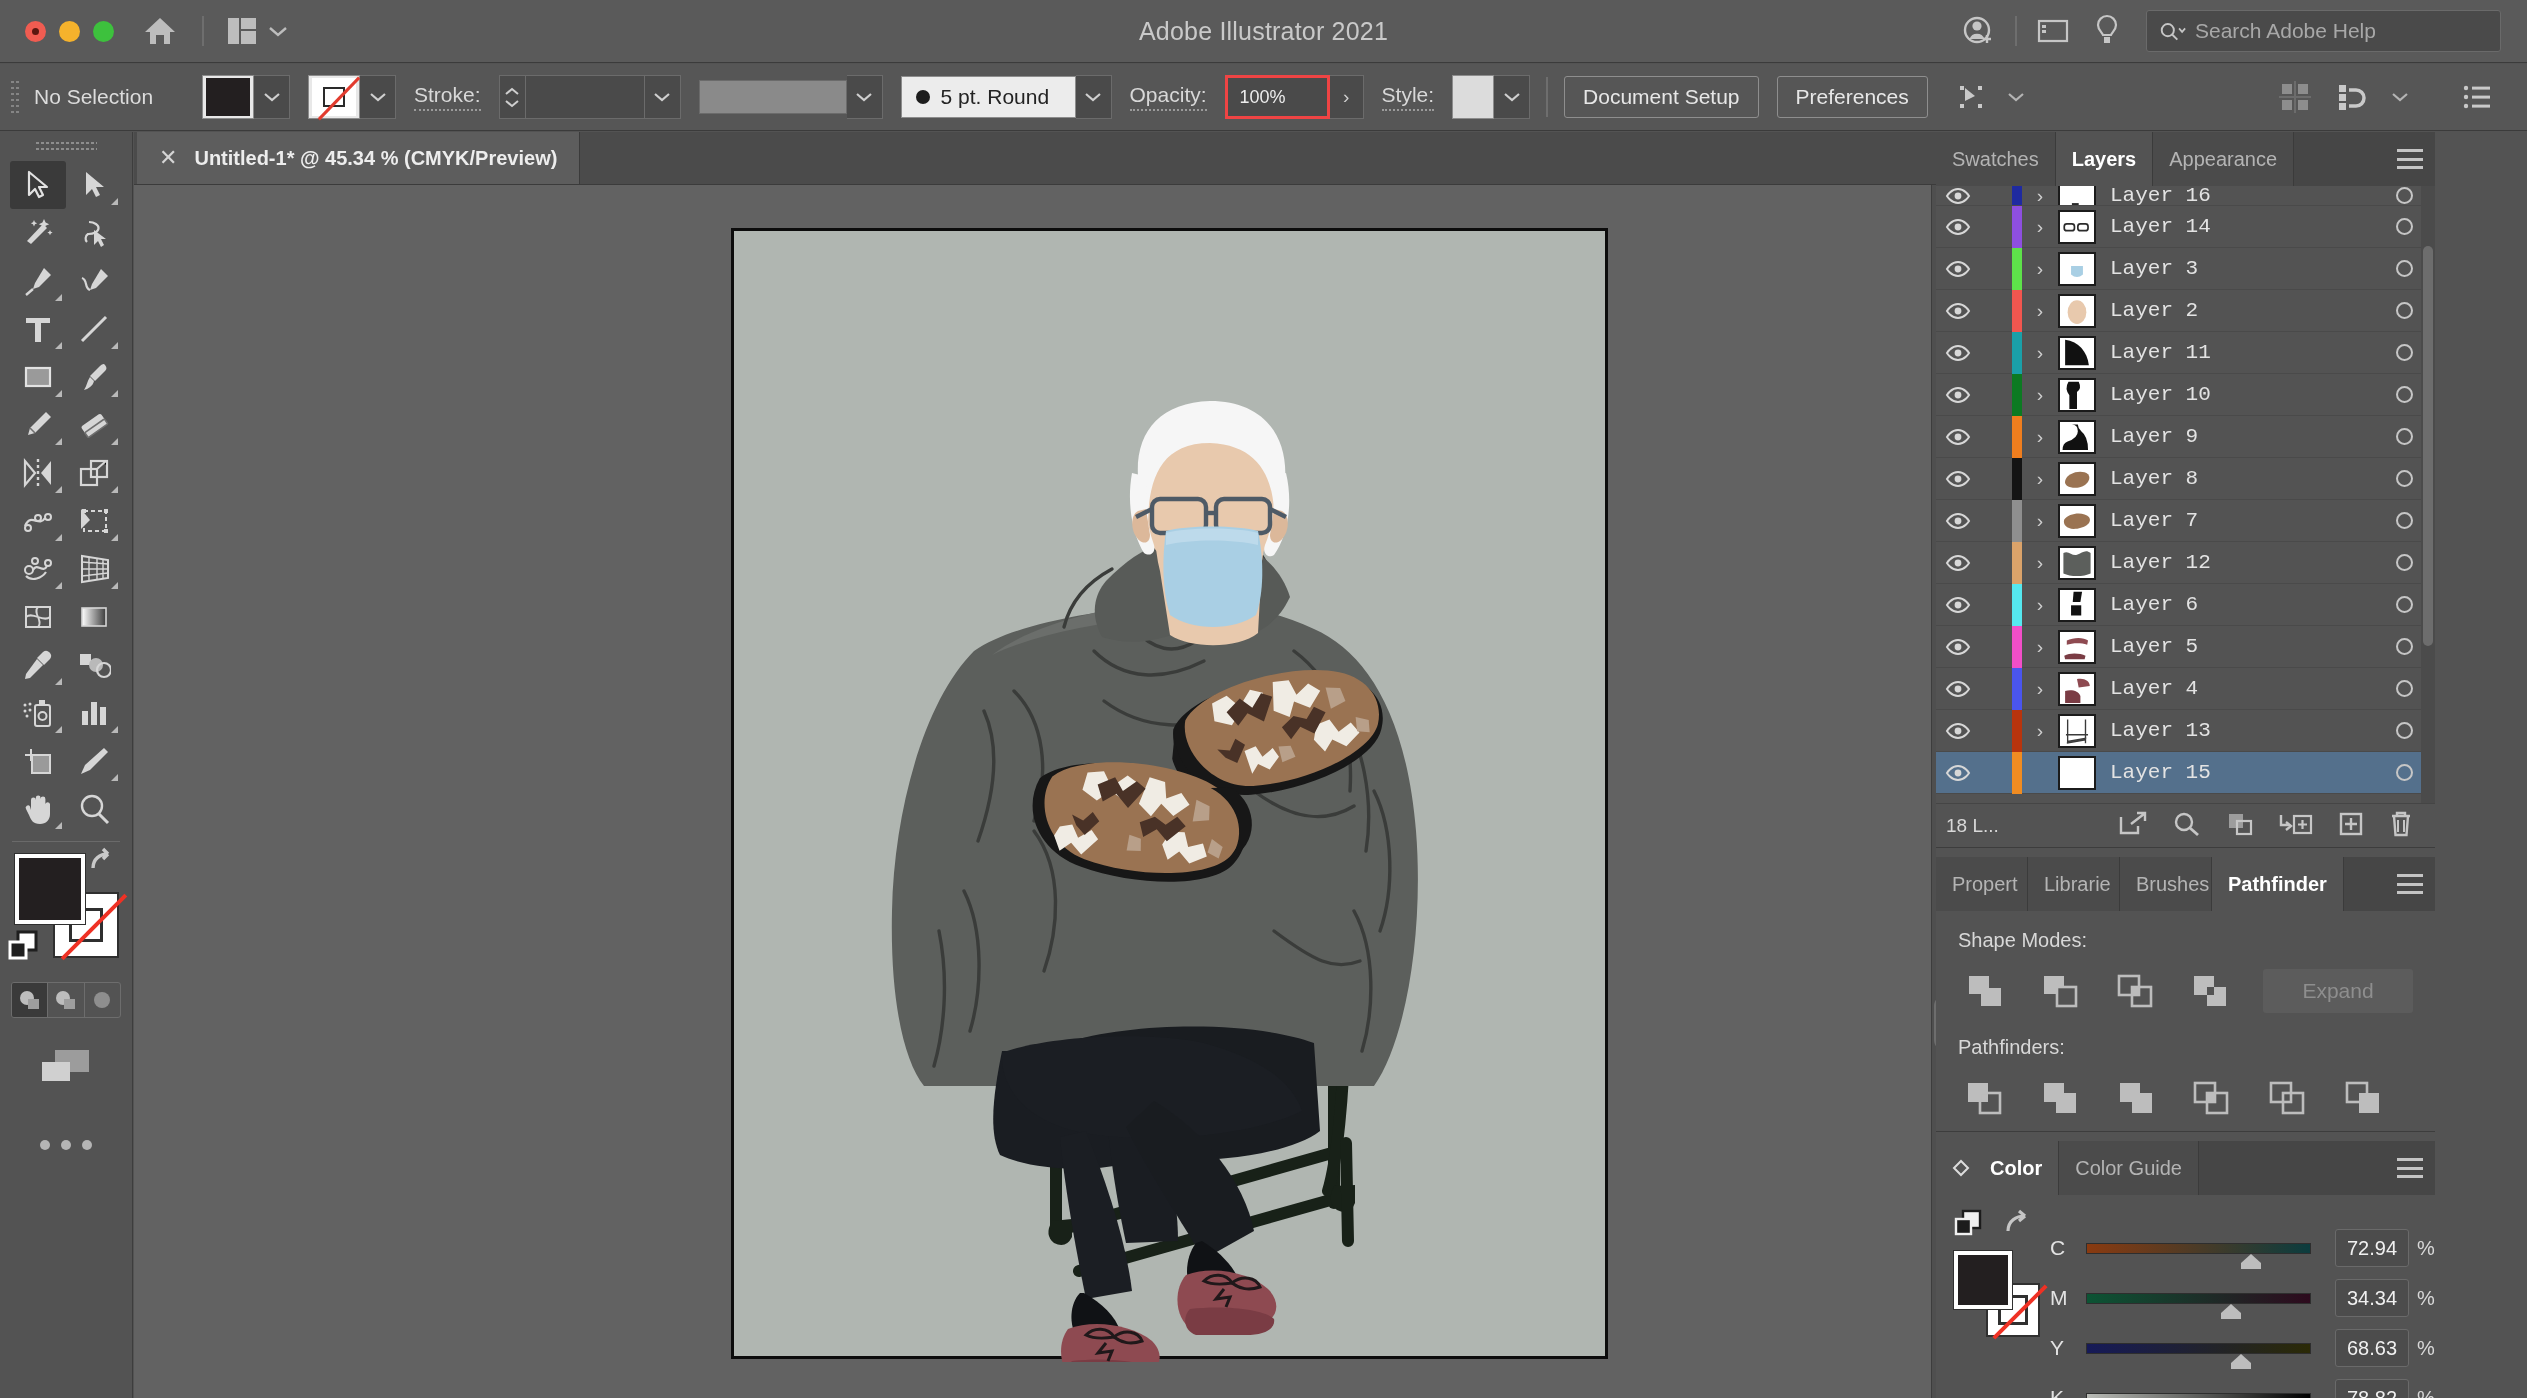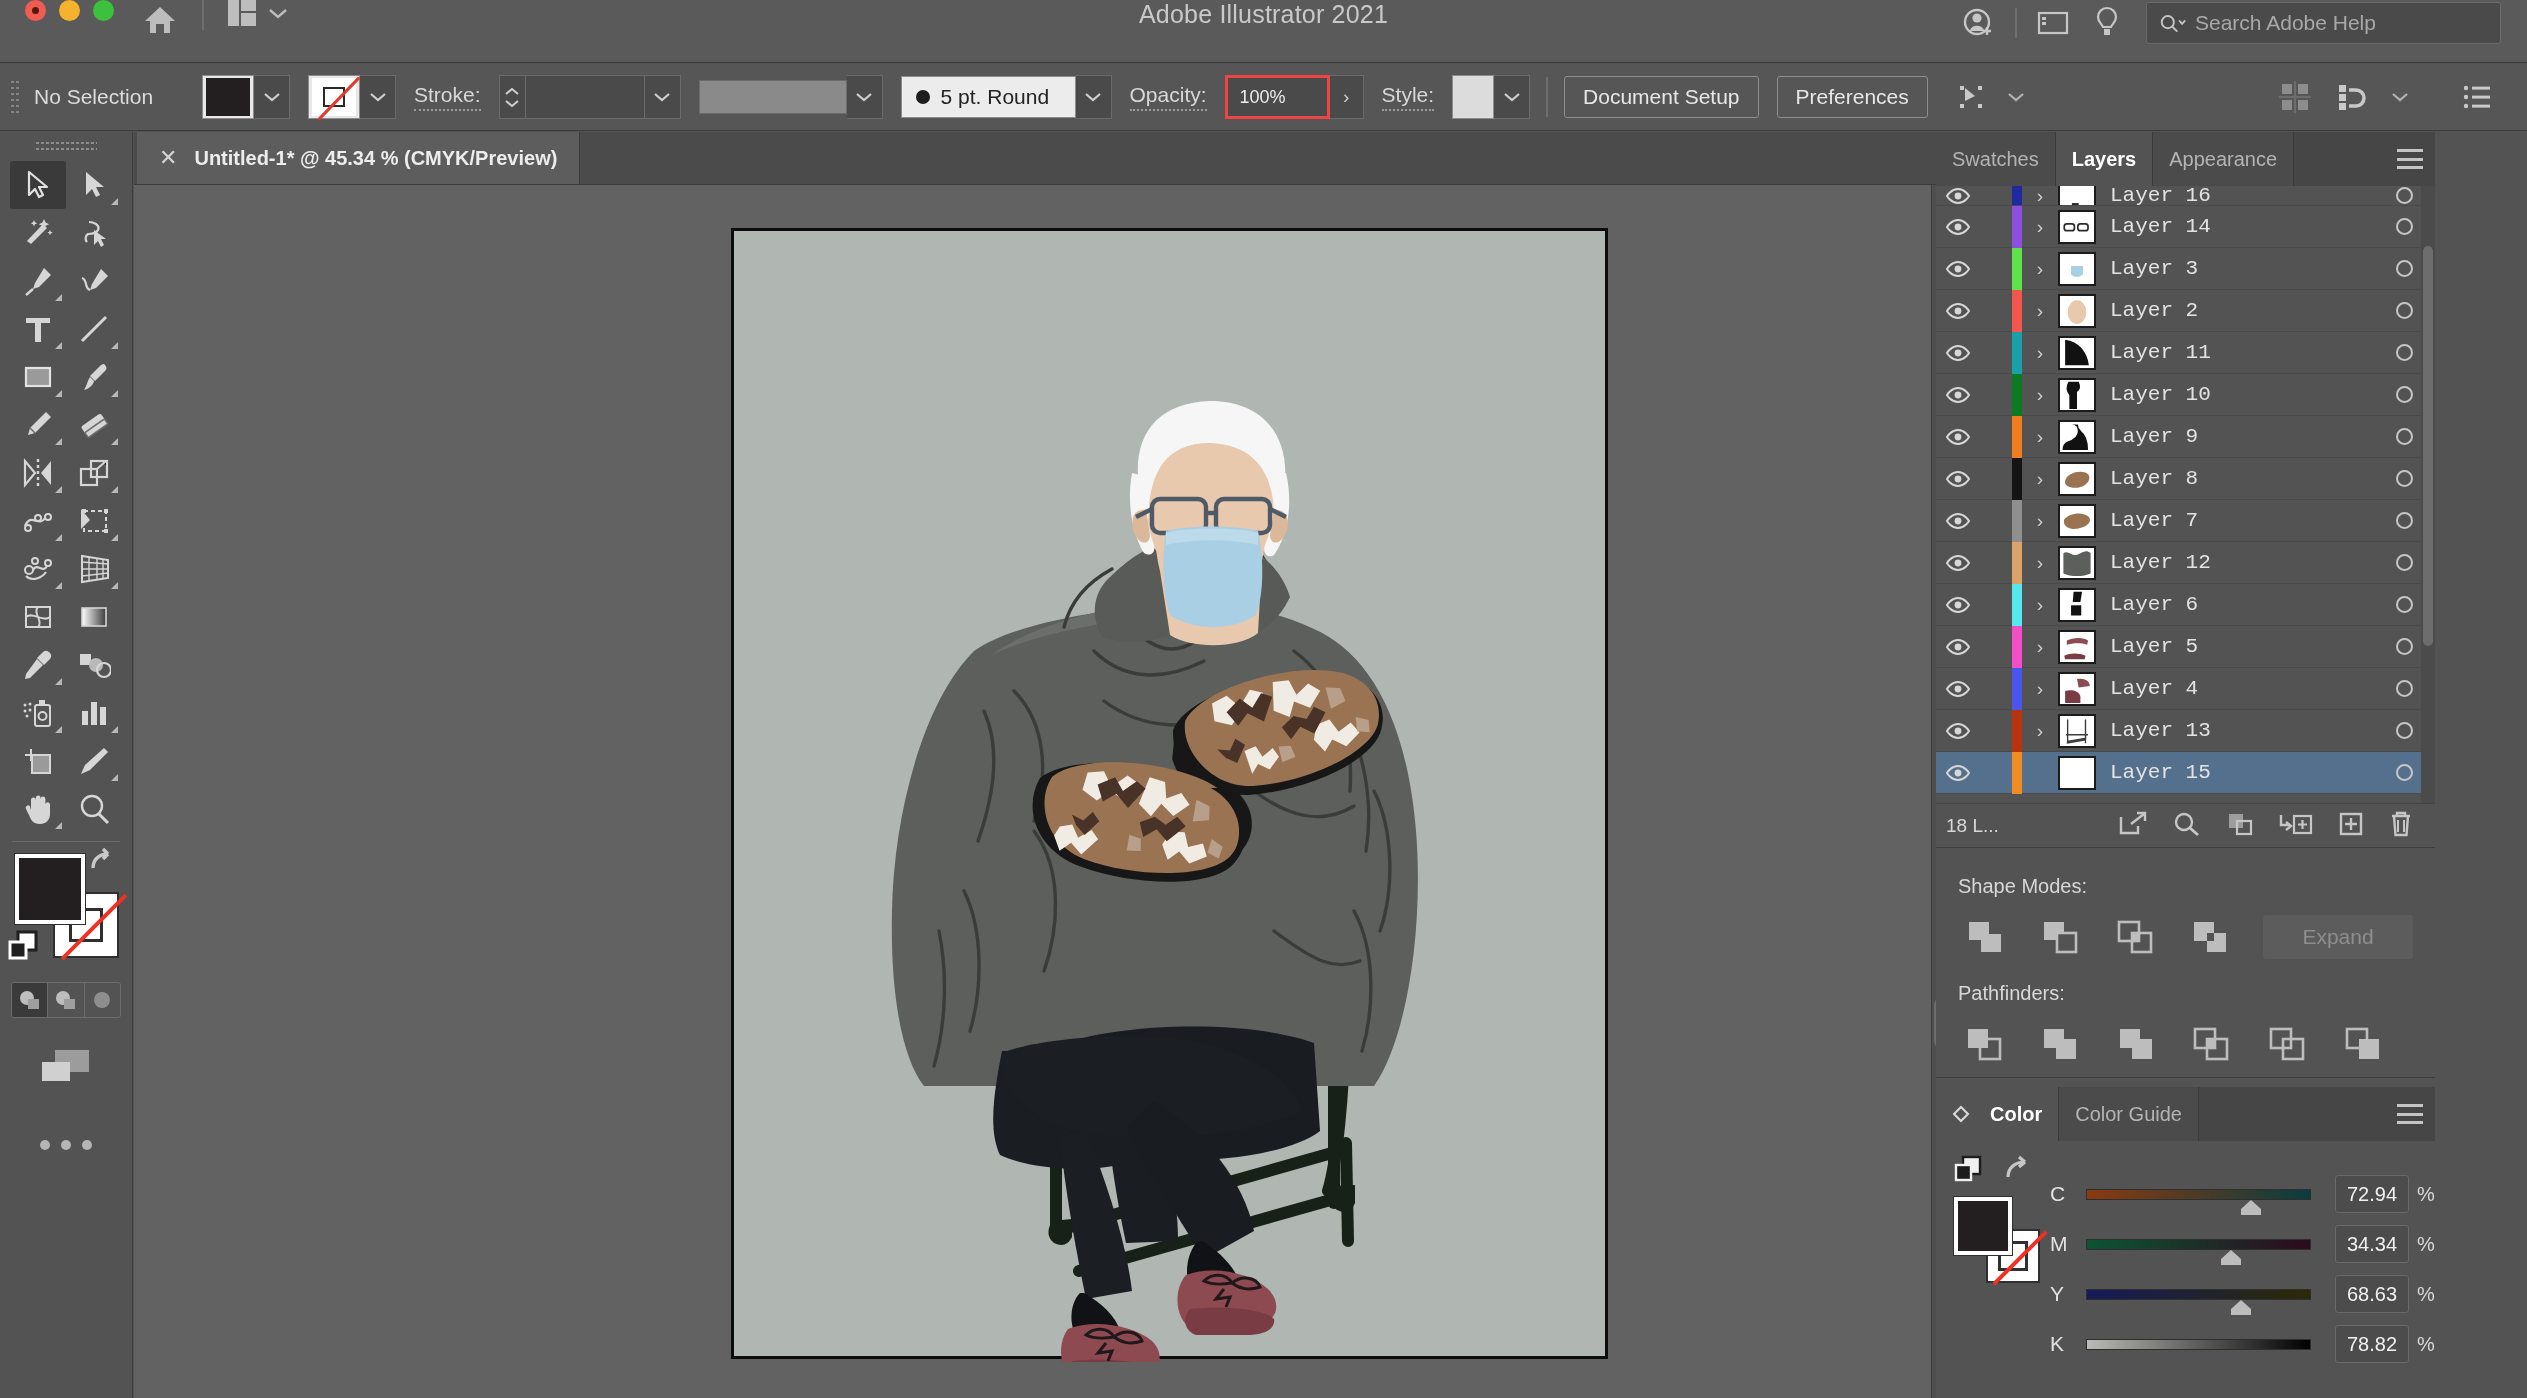--- a/index.html
+++ b/index.html
@@ -9,21 +9,21 @@
     font-family: "Liberation Sans", sans-serif;
     overflow: hidden;
     -webkit-font-smoothing: antialiased;
   }
   .app { position: relative; width: 2527px; height: 1398px; background: #535353; }
 
   
   .titlebar {
     position: absolute; left: 0; top: 0; width: 2527px; height: 63px;
     background: #5a5a5a; border-bottom: 1px solid #3b3b3b;
-    display: flex; align-items: flex-start;
+    display: flex; align-items: center;
   }
   .traffic { display: flex; align-items: center; gap: 13px; padding-left: 25px; }
   .tl { width: 21px; height: 21px; border-radius: 50%; }
   .tl.red { background: #f05c51; }
   .tl.yellow { background: #f5b22c; }
   .tl.green { background: #3dc13d; }
   .tl.red::after { content:''; display:block; width:7px;height:7px;border-radius:50%;background:#5a1710;margin:7px auto; }
   .home-icon { margin-left: 26px; width: 40px; height: 40px; position: relative; cursor: pointer; }
   .home-icon svg { display:block; }
   .tb-sep { width: 2px; height: 30px; background: #6e6e6e; margin-left: 22px; }
@@ -1189,20 +1189,33 @@
               <path d="M3 6 h18 M8 6 V3 h8 v3" stroke="#c6c6c6" stroke-width="2.4" fill="none"></path>
               <path d="M5 6 l1.5 19 h11 L19 6" stroke="#c6c6c6" stroke-width="2.4" fill="none"></path>
               <path d="M9 10 v12 M15 10 v12" stroke="#c6c6c6" stroke-width="2"></path>
             </svg>
         </span>
       </span>
     </div>
 
     <div class="panel-divider"></div>
 
+    <div class="panel-tabs">
+      <div class="ptab" style="width:92px">Propert</div>
+      <div class="ptab" style="width:92px">Librarie</div>
+      <div class="ptab" style="width:92px">Brushes</div>
+      <div class="ptab active">Pathfinder</div>
+      <div class="ptab-spacer">
+        <span class="hamb">
+            <i></i>
+            <i></i>
+            <i></i>
+          </span>
+      </div>
+    </div>
 
     <div class="pf-body">
       <div class="pf-label">Shape Modes:</div>
       <div class="pf-row">
         <span class="pf-btn">
           <svg width="40" height="38" viewBox="0 0 40 38">
               <path d="M4 4 h20 v12 h12 v18 h-20 v-12 h-12 z" fill="#bdbdbd"></path>
             </svg>
         </span>
         <span class="pf-btn">

